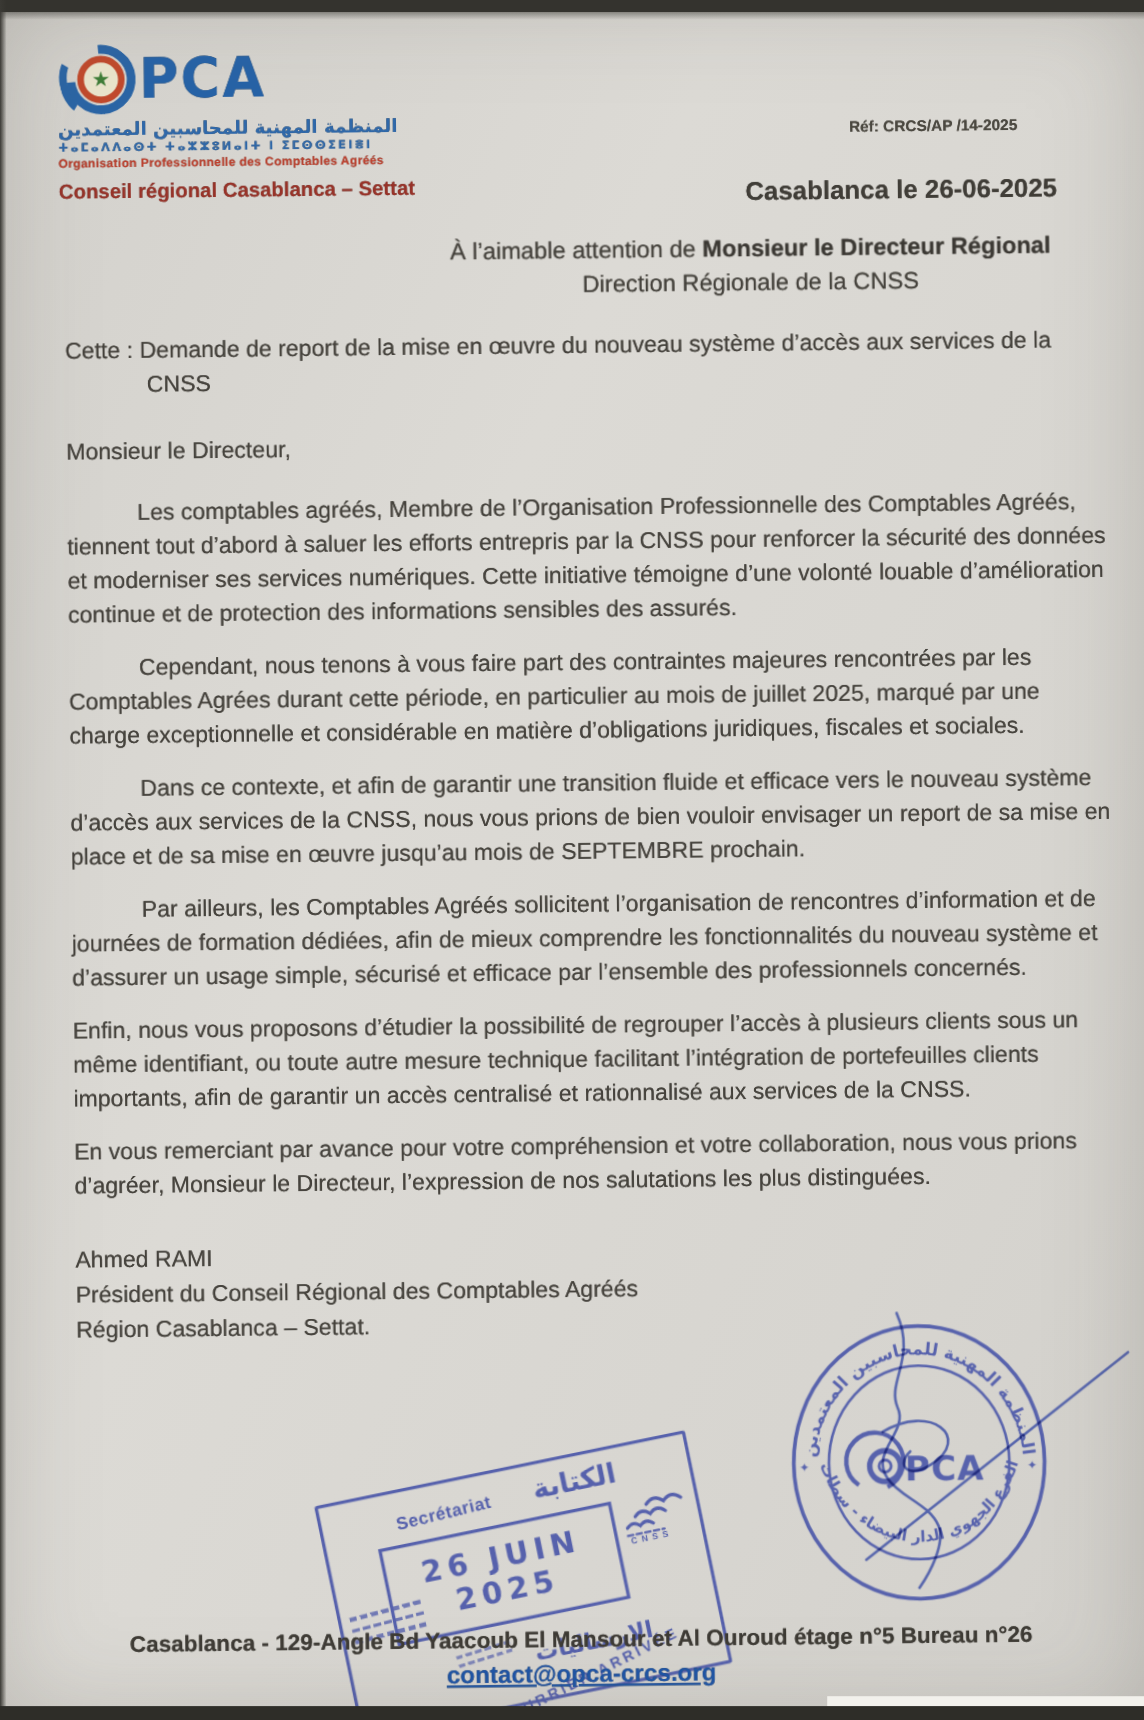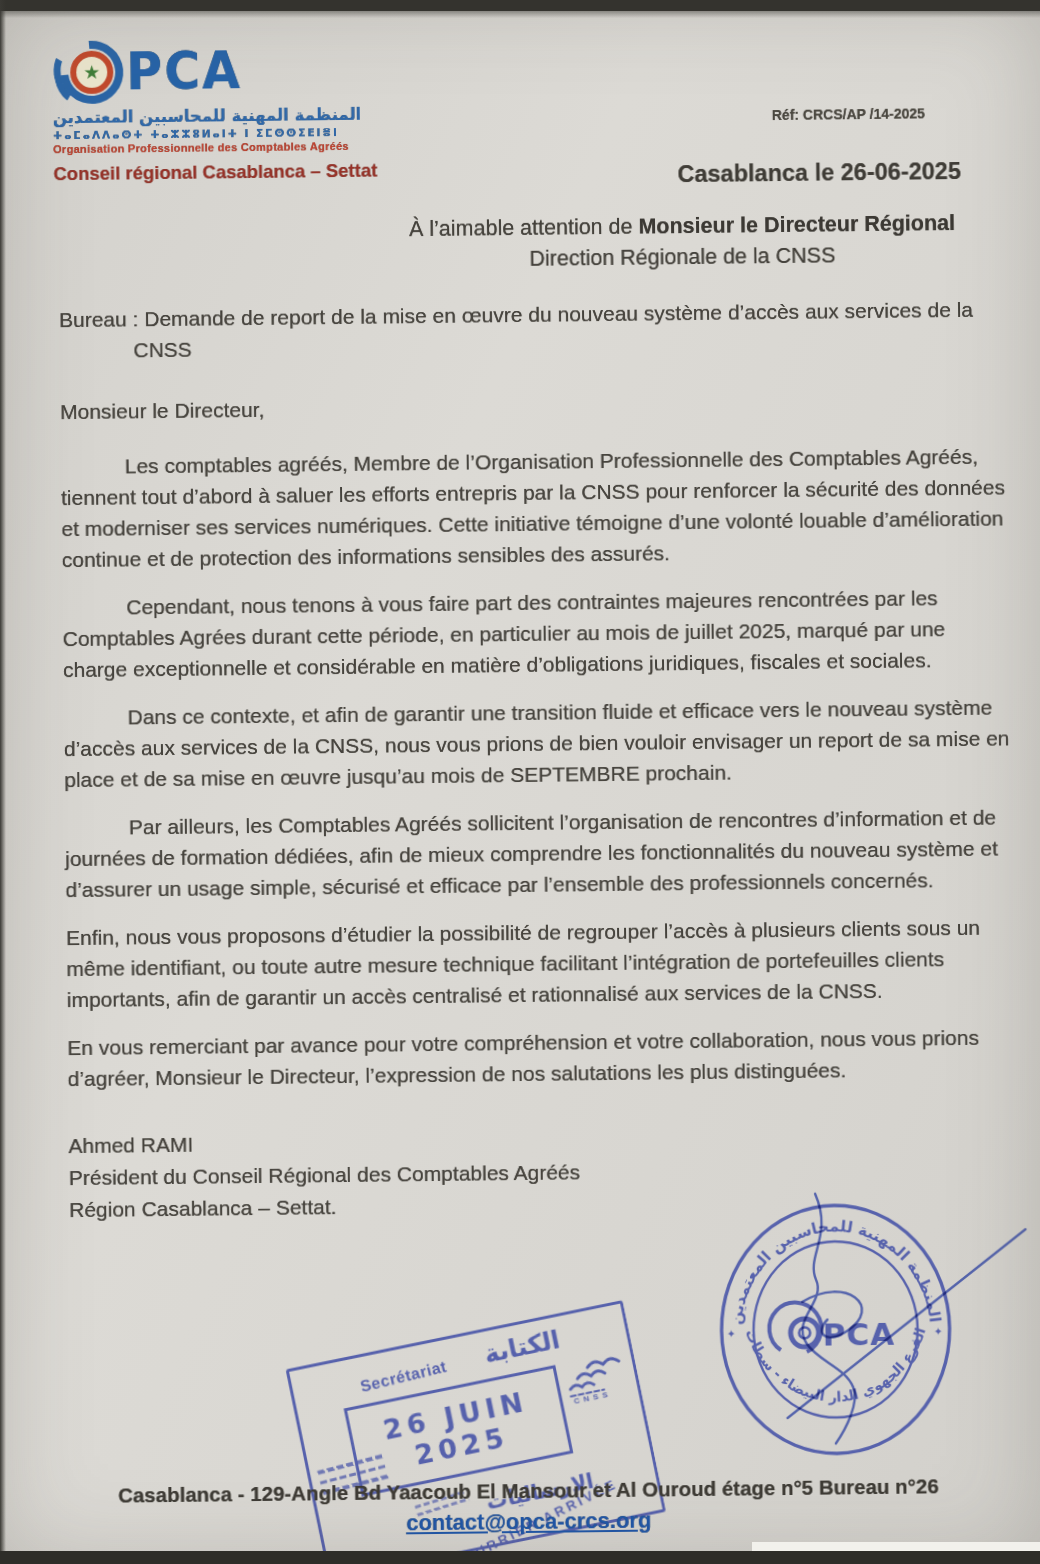--- a/index.html
+++ b/index.html
@@ -119,21 +119,21 @@
 
     <div class="ref txt">Réf: CRCS/AP /14-2025</div>
     <div class="dateline txt">Casablanca le 26-06-2025</div>
 
     <div class="attention txt">
       <div><span>À l’aimable attention de </span><b>Monsieur le Directeur Régional</b></div>
       <div>Direction Régionale de la CNSS</div>
     </div>
 
     <div class="letter txt">
-      <div class="objet"><span>Bureau :</span> <span>Demande de report de la mise en œuvre du nouveau système d’accès aux services de la CNSS</span></div>
+      <div class="objet"><span>Cette :</span> <span>Demande de report de la mise en œuvre du nouveau système d’accès aux services de la CNSS</span></div>
       <div class="salutation">Monsieur le Directeur,</div>
       <p class="bp indent">Les comptables agréés, Membre de l’Organisation Professionnelle des Comptables Agréés, tiennent tout d’abord à saluer les efforts entrepris par la CNSS pour renforcer la sécurité des données et moderniser ses services numériques. Cette initiative témoigne d’une volonté louable d’amélioration continue et de protection des informations sensibles des assurés.</p>
       <p class="bp indent">Cependant, nous tenons à vous faire part des contraintes majeures rencontrées par les Comptables Agrées durant cette période, en particulier au mois de juillet 2025, marqué par une charge exceptionnelle et considérable en matière d’obligations juridiques, fiscales et sociales.</p>
       <p class="bp indent">Dans ce contexte, et afin de garantir une transition fluide et efficace vers le nouveau système d’accès aux services de la CNSS, nous vous prions de bien vouloir envisager un report de sa mise en place et de sa mise en œuvre jusqu’au mois de SEPTEMBRE prochain.</p>
       <p class="bp indent">Par ailleurs, les Comptables Agréés sollicitent l’organisation de rencontres d’information et de journées de formation dédiées, afin de mieux comprendre les fonctionnalités du nouveau système et d’assurer un usage simple, sécurisé et efficace par l’ensemble des professionnels concernés.</p>
       <p class="bp gap">Enfin, nous vous proposons d’étudier la possibilité de regrouper l’accès à plusieurs clients sous un même identifiant, ou toute autre mesure technique facilitant l’intégration de portefeuilles clients importants, afin de garantir un accès centralisé et rationnalisé aux services de la CNSS.</p>
       <p class="bp">En vous remerciant par avance pour votre compréhension et votre collaboration, nous vous prions d’agréer, Monsieur le Directeur, l’expression de nos salutations les plus distinguées.</p>
       <div class="sig">
         <div>Ahmed RAMI</div>
         <div>Président du Conseil Régional des Comptables Agréés</div>

